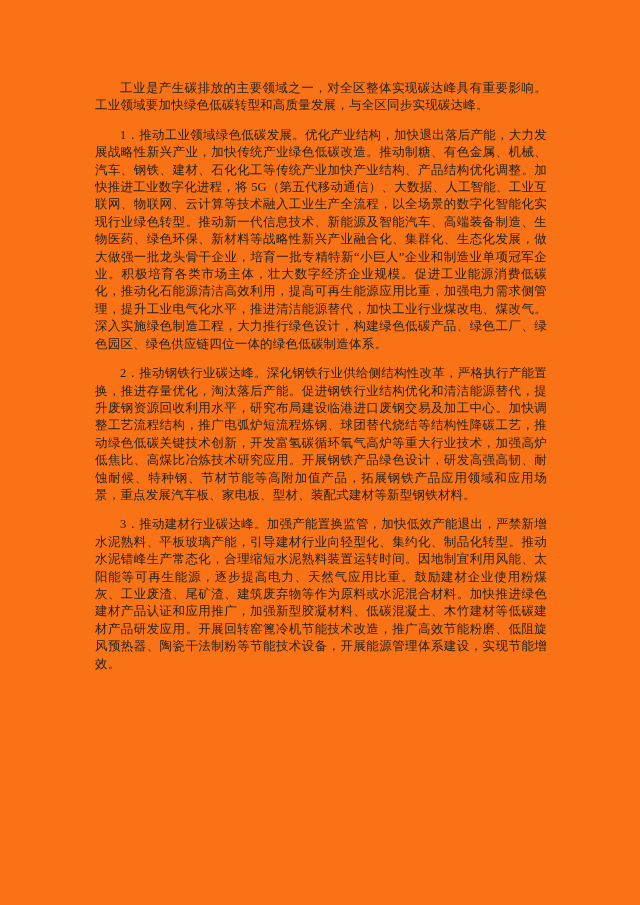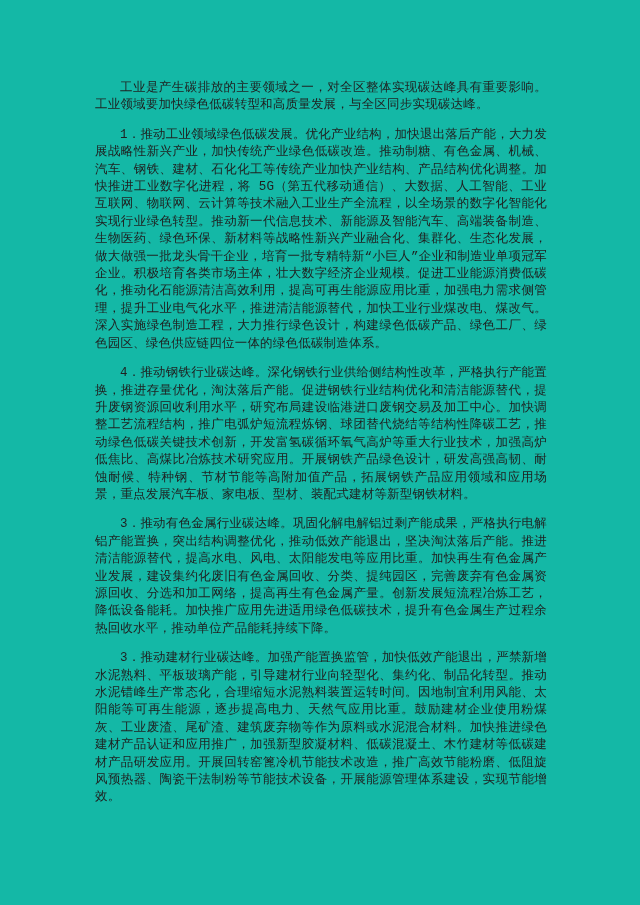--- a/index.html
+++ b/index.html
@@ -11,36 +11,34 @@
     width: 640px;
     height: 905px;
     overflow: hidden;
     font-family: "Liberation Serif", "DejaVu Serif", serif;
   }
   .page {
     box-sizing: border-box;
     width: 640px;
     height: 905px;
     padding: 80px 93px 0 95px;
-    background: #14b8a6;
-    font-family: Liberation Mono, monospace;
+    background: #f97316;
   }
   .para {
     margin: 0 0 12px 0;
     font-size: 12.5px;
     line-height: 17.4px;
     color: #1f1f1f;
     text-align: justify;
     text-indent: 2em;
     word-break: break-all;
     letter-spacing: 0.2px;
   }
 </style>
 </head>
 <body>
 
 <div class="page">
   <p class="para">工业是产生碳排放的主要领域之一，对全区整体实现碳达峰具有重要影响。工业领域要加快绿色低碳转型和高质量发展，与全区同步实现碳达峰。</p>
   <p class="para">1．推动工业领域绿色低碳发展。优化产业结构，加快退出落后产能，大力发展战略性新兴产业，加快传统产业绿色低碳改造。推动制糖、有色金属、机械、汽车、钢铁、建材、石化化工等传统产业加快产业结构、产品结构优化调整。加快推进工业数字化进程，将 5G（第五代移动通信）、大数据、人工智能、工业互联网、物联网、云计算等技术融入工业生产全流程，以全场景的数字化智能化实现行业绿色转型。推动新一代信息技术、新能源及智能汽车、高端装备制造、生物医药、绿色环保、新材料等战略性新兴产业融合化、集群化、生态化发展，做大做强一批龙头骨干企业，培育一批专精特新“小巨人”企业和制造业单项冠军企业。积极培育各类市场主体，壮大数字经济企业规模。促进工业能源消费低碳化，推动化石能源清洁高效利用，提高可再生能源应用比重，加强电力需求侧管理，提升工业电气化水平，推进清洁能源替代，加快工业行业煤改电、煤改气。深入实施绿色制造工程，大力推行绿色设计，构建绿色低碳产品、绿色工厂、绿色园区、绿色供应链四位一体的绿色低碳制造体系。</p>
-  <p class="para">4．推动钢铁行业碳达峰。深化钢铁行业供给侧结构性改革，严格执行产能置换，推进存量优化，淘汰落后产能。促进钢铁行业结构优化和清洁能源替代，提升废钢资源回收利用水平，研究布局建设临港进口废钢交易及加工中心。加快调整工艺流程结构，推广电弧炉短流程炼钢、球团替代烧结等结构性降碳工艺，推动绿色低碳关键技术创新，开发富氢碳循环氧气高炉等重大行业技术，加强高炉低焦比、高煤比冶炼技术研究应用。开展钢铁产品绿色设计，研发高强高韧、耐蚀耐候、特种钢、节材节能等高附加值产品，拓展钢铁产品应用领域和应用场景，重点发展汽车板、家电板、型材、装配式建材等新型钢铁材料。</p>
-  <p class="para">3．推动有色金属行业碳达峰。巩固化解电解铝过剩产能成果，严格执行电解铝产能置换，突出结构调整优化，推动低效产能退出，坚决淘汰落后产能。推进清洁能源替代，提高水电、风电、太阳能发电等应用比重。加快再生有色金属产业发展，建设集约化废旧有色金属回收、分类、提纯园区，完善废弃有色金属资源回收、分选和加工网络，提高再生有色金属产量。创新发展短流程冶炼工艺，降低设备能耗。加快推广应用先进适用绿色低碳技术，提升有色金属生产过程余热回收水平，推动单位产品能耗持续下降。</p>
+  <p class="para">2．推动钢铁行业碳达峰。深化钢铁行业供给侧结构性改革，严格执行产能置换，推进存量优化，淘汰落后产能。促进钢铁行业结构优化和清洁能源替代，提升废钢资源回收利用水平，研究布局建设临港进口废钢交易及加工中心。加快调整工艺流程结构，推广电弧炉短流程炼钢、球团替代烧结等结构性降碳工艺，推动绿色低碳关键技术创新，开发富氢碳循环氧气高炉等重大行业技术，加强高炉低焦比、高煤比冶炼技术研究应用。开展钢铁产品绿色设计，研发高强高韧、耐蚀耐候、特种钢、节材节能等高附加值产品，拓展钢铁产品应用领域和应用场景，重点发展汽车板、家电板、型材、装配式建材等新型钢铁材料。</p>
   <p class="para">3．推动建材行业碳达峰。加强产能置换监管，加快低效产能退出，严禁新增水泥熟料、平板玻璃产能，引导建材行业向轻型化、集约化、制品化转型。推动水泥错峰生产常态化，合理缩短水泥熟料装置运转时间。因地制宜利用风能、太阳能等可再生能源，逐步提高电力、天然气应用比重。鼓励建材企业使用粉煤灰、工业废渣、尾矿渣、建筑废弃物等作为原料或水泥混合材料。加快推进绿色建材产品认证和应用推广，加强新型胶凝材料、低碳混凝土、木竹建材等低碳建材产品研发应用。开展回转窑篦冷机节能技术改造，推广高效节能粉磨、低阻旋风预热器、陶瓷干法制粉等节能技术设备，开展能源管理体系建设，实现节能增效。</p>
 </div>
 
 </body></html>

